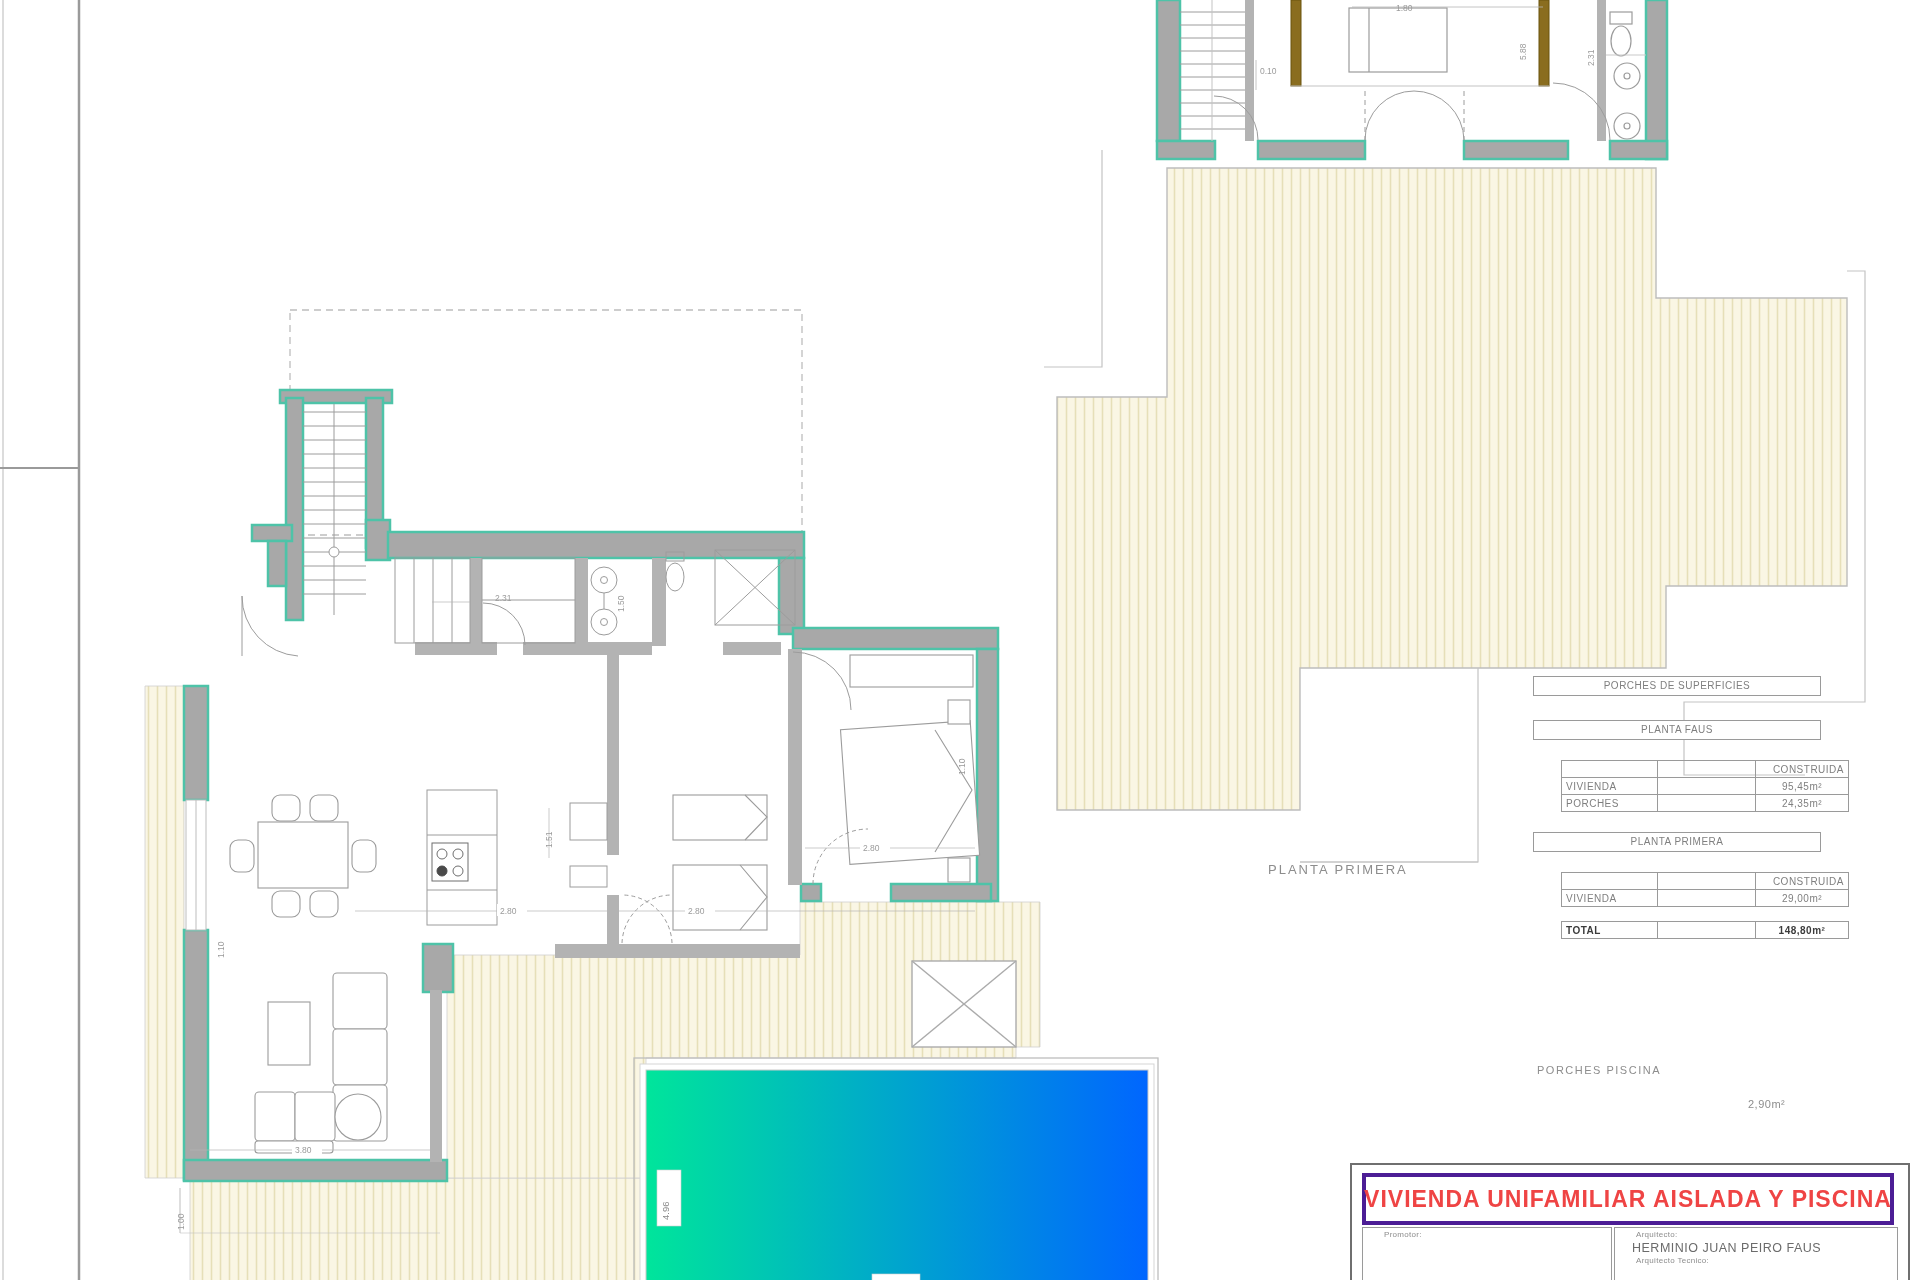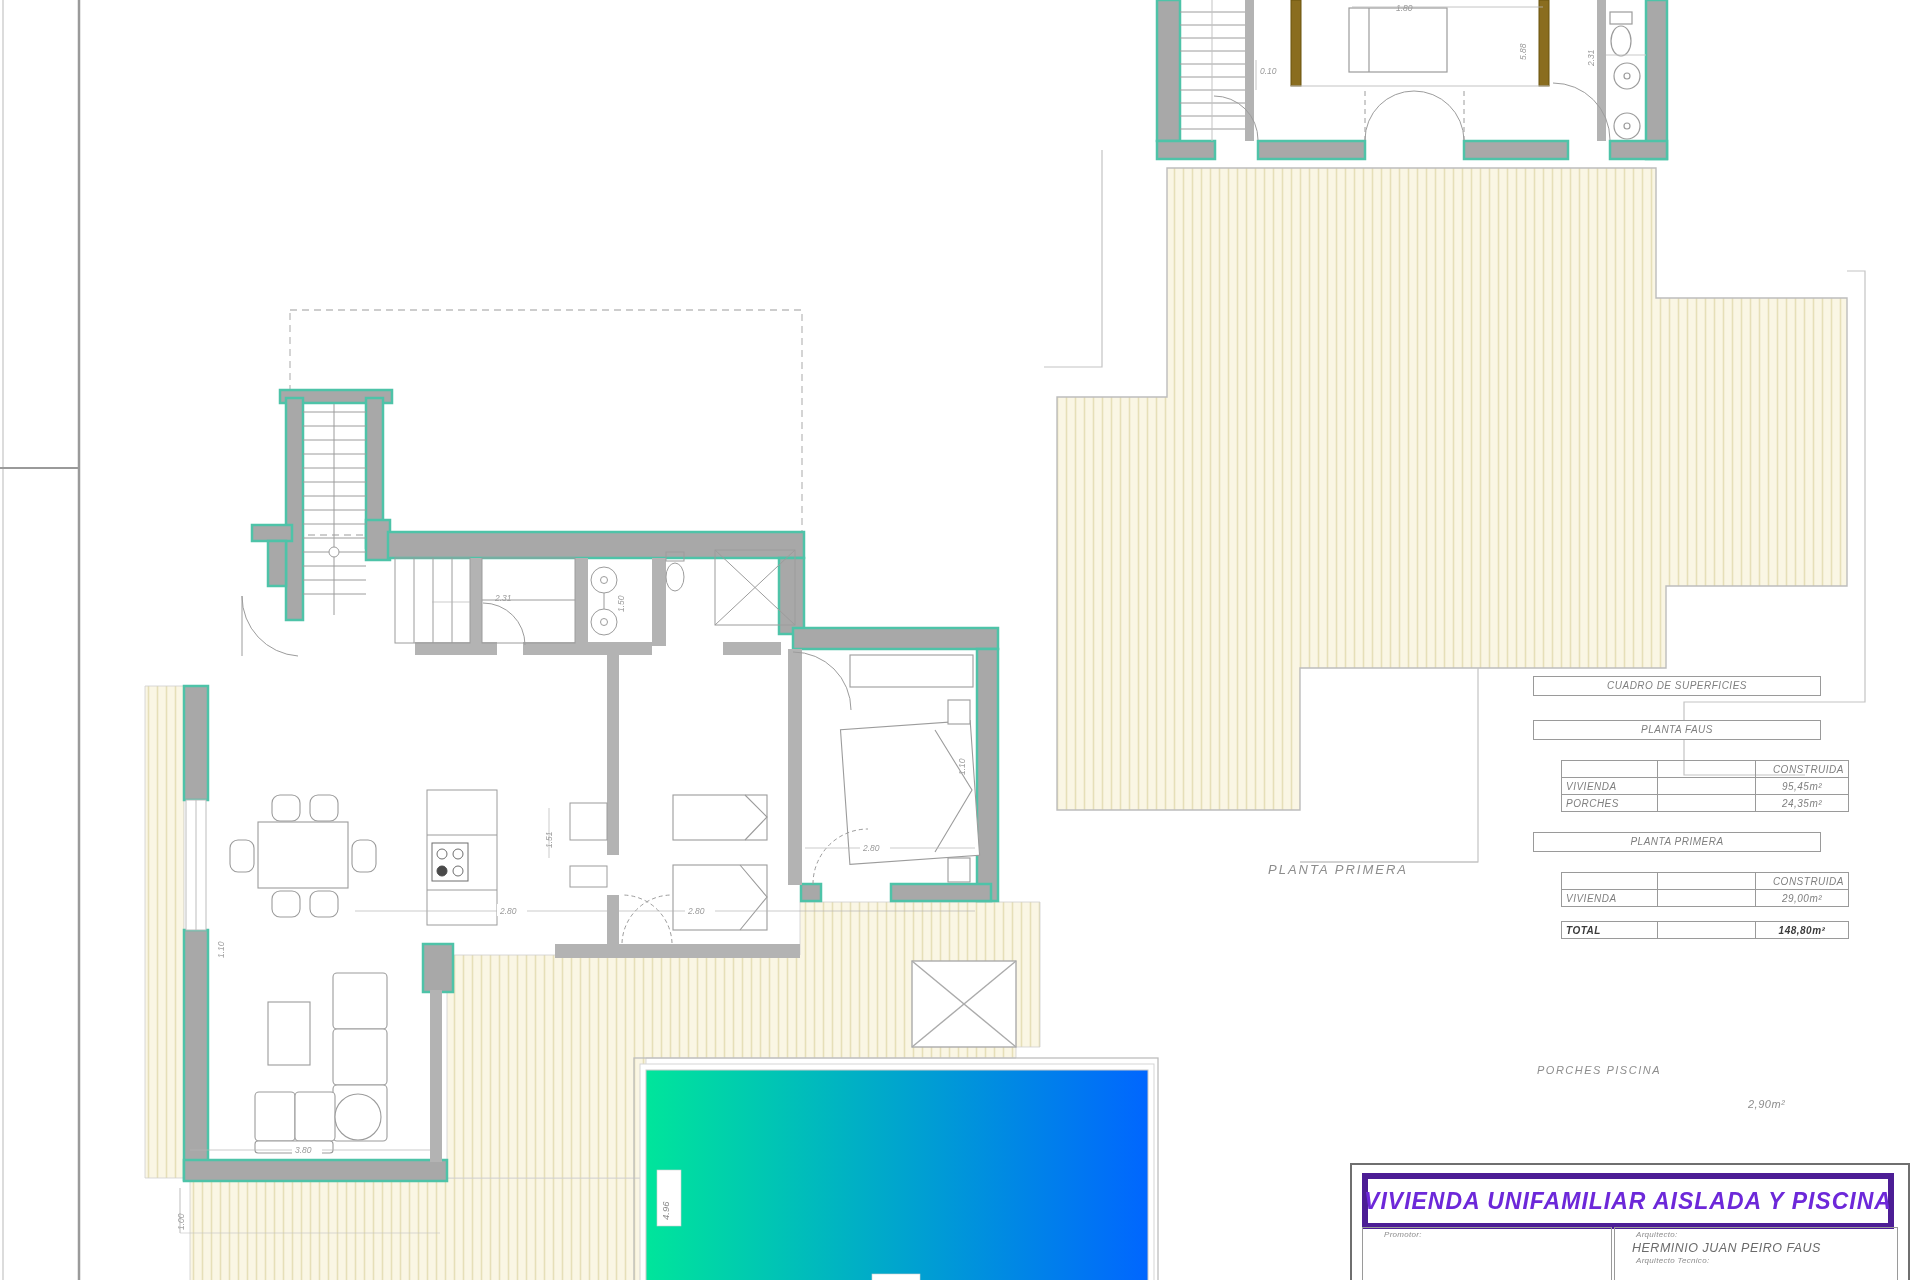--- a/index.html
+++ b/index.html
@@ -1,17 +1,17 @@
 <!DOCTYPE html>
 <html><head>
 <meta charset="utf-8">
 <style>
   html,body{margin:0;padding:0;background:#ffffff;width:1920px;height:1280px;overflow:hidden;
     font-family:"Liberation Sans", sans-serif;}
-  .sheet{position:relative;width:1708px;height:1280px;background:#fff;font-style:italic;}
+  .sheet{position:relative;width:1708px;height:1280px;background:#fff;}
   svg{position:absolute;left:0;top:0;}
   svg text{font-family:"Liberation Sans", sans-serif;}
 
   
   .area-table{position:absolute;left:1533px;top:676px;width:288px;color:#7f7f7f;
     font-size:10px;letter-spacing:.5px;}
   .bar{border:1px solid #9a9a9a;height:18px;line-height:18px;text-align:center;background:#fff;}
   .gap14{height:14px}.gap20{height:20px}.gap24{height:24px}
   .sur{width:100%;border-collapse:collapse;table-layout:fixed;margin-left:28px;}
   .sur td{border:1px solid #9a9a9a;height:16px;padding:0 4px;font-size:10px;color:#7f7f7f;
@@ -22,23 +22,23 @@
 
   
   .lbl{position:absolute;color:#8d8d8d;white-space:nowrap;}
   .lbl-planta{left:1268px;top:862px;font-size:13px;letter-spacing:2px;}
   .lbl-terraza{left:1537px;top:1064px;font-size:11px;letter-spacing:1.5px;}
   .lbl-terraza-val{left:1748px;top:1098px;font-size:11px;letter-spacing:.5px;}
 
   
   .tblock{position:absolute;left:1350px;top:1163px;width:556px;height:130px;
     border:2px solid #6f6f6f;background:#fff;}
-  .tblock .ttl{position:absolute;left:10px;top:8px;right:14px;height:44px;border:6px solid #4c1d95;
+  .tblock .ttl{position:absolute;left:10px;top:8px;right:14px;height:44px;border:4px solid #4c1d95;
     display:flex;align-items:center;justify-content:center;
-    font-size:23px;font-weight:bold;color:#6d28d9;letter-spacing:1px;white-space:nowrap;}
+    font-size:23px;font-weight:bold;color:#ef4444;letter-spacing:1px;white-space:nowrap;}
   .tblock .box{position:absolute;top:62px;bottom:-6px;border:1px solid #9a9a9a;padding:2px 5px;}
   .tblock .box.promoter{left:10px;width:238px;}
   .tblock .box.architect{left:262px;right:10px;}
   .microlbl{font-size:8px;color:#8d8d8d;letter-spacing:.3px;padding-left:16px;}
   .archname{font-size:12.5px;color:#6b6b6b;letter-spacing:.5px;margin:2px 0 1px 12px;white-space:nowrap;}
 </style>
 </head>
 <body>
 
 <div class="sheet">
@@ -323,21 +323,21 @@
       <text transform="rotate(-90 552 848)" x="552" y="848">1.51</text>
       <text transform="rotate(-90 224 958)" x="224" y="958">1.10</text>
       <line x1="432" y1="602" x2="470" y2="602" stroke="#b5b5b5" stroke-width=".7"></line>
       <text x="495" y="601">2.31</text>
       <text transform="rotate(-90 624 612)" x="624" y="612">1.50</text>
     </g>
   </g>
 </svg>
 
 <div class="area-table">
-  <div class="bar">CUADRO DE SUPERFICIES</div>
+  <div class="bar">PORCHES DE SUPERFICIES</div>
   <div class="gap24"></div>
   <div class="bar">PLANTA FAUS</div>
   <div class="gap20"></div>
   <table class="sur">
     <colgroup>
           <col style="width:96px">
           <col style="width:98px">
           <col>
         </colgroup>
     <tbody>

